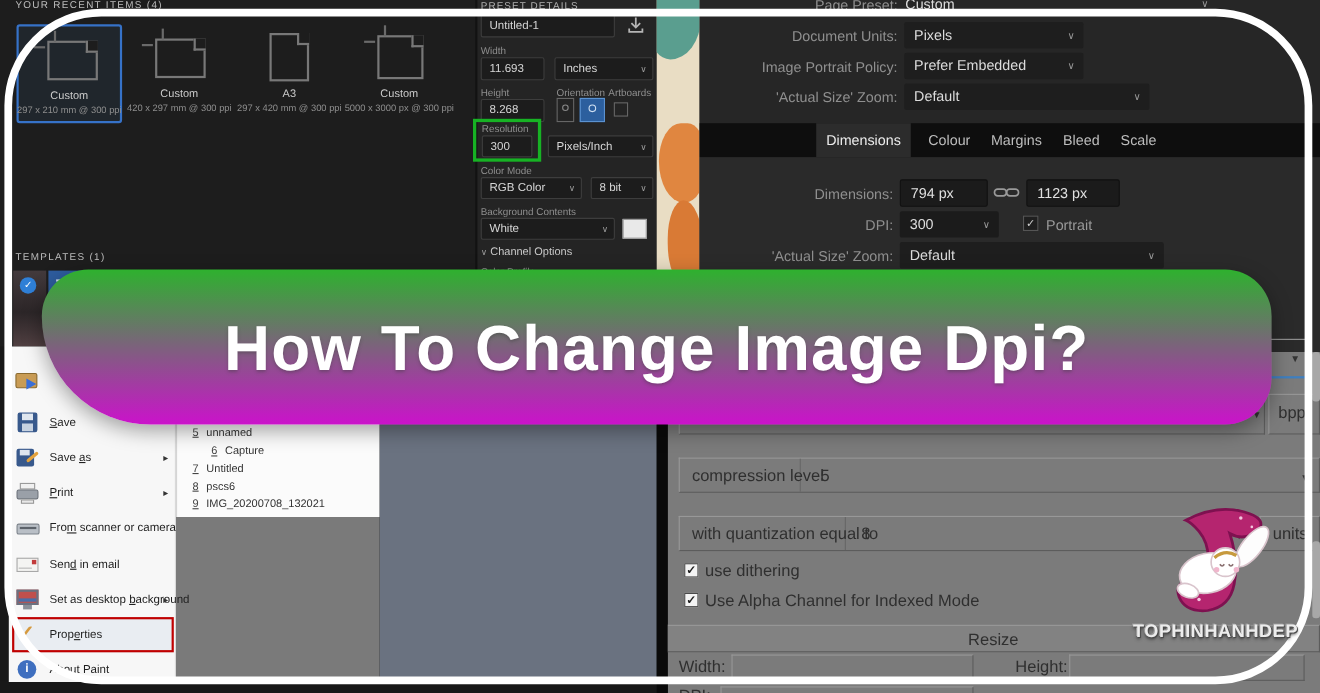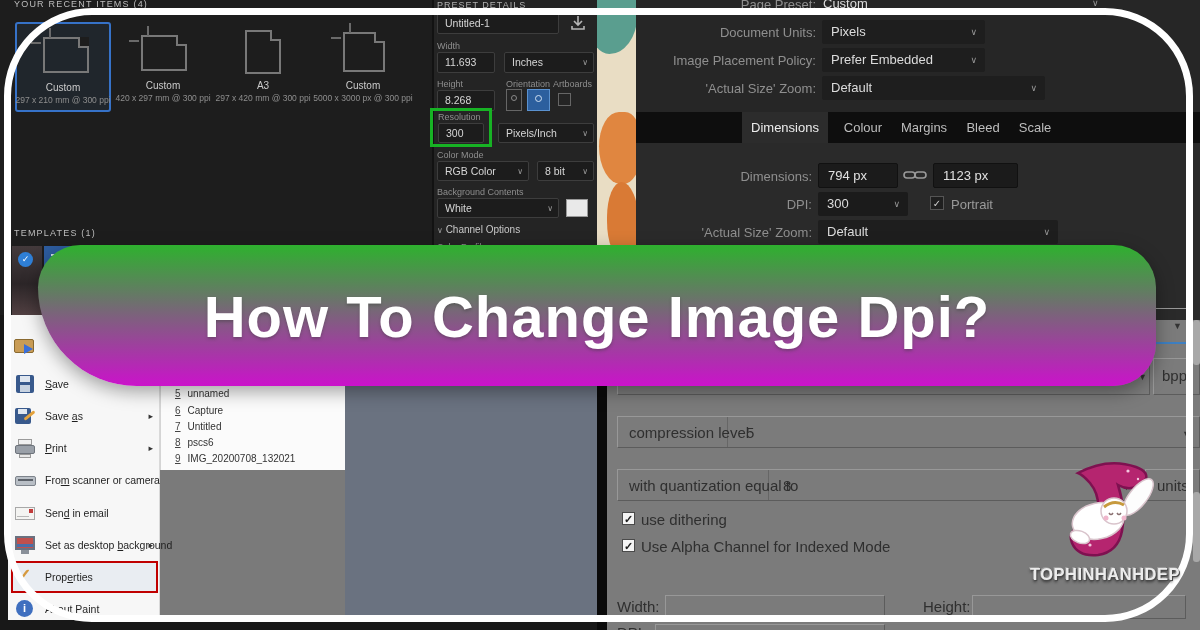--- a/index.html
+++ b/index.html
@@ -211,21 +211,21 @@
   <div class="sc-label" style="left:600px; top:-3px; width:216px;">Page Preset:</div>
   <div class="abs" style="left:823px; top:-4px; color:#dcdcdc; font-size:13px;">Custom</div>
   <div class="abs" style="left:1092px; top:-2px; color:#9a9a9a; font-size:9px;">∨</div>
 
   <div class="sc-label" style="left:600px; top:25px; width:216px;">Document Units:</div>
   <div class="sc-combo" style="left:822px; top:20px; width:163px; height:24px;">
     <span>Pixels</span>
     <span class="sc-chev">∨</span>
   </div>
 
-  <div class="sc-label" style="left:600px; top:53px; width:216px;">Image Placement Policy:</div>
+  <div class="sc-label" style="left:600px; top:53px; width:216px;">Image Portrait Policy:</div>
   <div class="sc-combo" style="left:822px; top:48px; width:163px; height:24px;">
     <span>Prefer Embedded</span>
     <span class="sc-chev">∨</span>
   </div>
 
   <div class="sc-label" style="left:600px; top:81px; width:216px;">'Actual Size' Zoom:</div>
   <div class="sc-combo" style="left:822px; top:76px; width:223px; height:24px;">
     <span>Default</span>
     <span class="sc-chev">∨</span>
   </div>
@@ -293,20 +293,23 @@
   </div>
   <div class="g-box" style="left:1145px; top:469px; width:55px; height:32px;">
     <span class="abs" style="left:11px; top:7px;">units</span>
   </div>
 
   <div class="g-check" style="left:622px; top:512px;">✓</div>
   <div class="g-label" style="left:641px; top:511px;">use dithering</div>
   <div class="g-check" style="left:622px; top:539px;">✓</div>
   <div class="g-label" style="left:641px; top:538px;">Use Alpha Channel for Indexed Mode</div>
 
+  <div class="g-box" style="left:606px; top:568px; width:594px; height:25px; background:#828282;">
+    <div class="abs" style="left:0; top:4px; width:100%; text-align:center;">Resize</div>
+  </div>
 
   <div class="g-label" style="left:617px; top:598px;">Width:</div>
   <div class="g-box" style="left:665px; top:595px; width:220px; height:24px;"></div>
   <div class="g-label" style="left:923px; top:598px;">Height:</div>
   <div class="g-box" style="left:972px; top:595px; width:214px; height:24px;"></div>
   <div class="g-label" style="left:617px; top:624px;">DPI:</div>
   <div class="g-box" style="left:655px; top:624px; width:230px; height:10px;"></div>
 
   <div class="nub" style="left:1193px; top:320px; height:45px;"></div>
   <div class="nub" style="left:1193px; top:492px; height:70px;"></div>
@@ -381,21 +384,21 @@
     <div class="lbl"><span>Prop</span><u>e</u><span>rties</span></div>
   </div>
   <div class="menu-item" style="top:596px;">
     <div class="mi-icon">
       <div class="abs" style="left:2px; top:1px; width:17px; height:17px; border-radius:50%; background:#3f6fbf; color:#fff; font-size:11px; font-weight:bold; text-align:center; line-height:17px;">i</div>
     </div>
     <div class="lbl"><span>Abou</span><u>t</u><span> Paint</span></div>
   </div>
 
   <div class="recent-item" style="top:388px;"><span class="num">5</span><span>unnamed</span></div>
-  <div class="recent-item" style="top:405px;"><span class="num">6</span><span>Capture</span></div>
+  <div class="recent-item" style="top:405px;margin-left:17px;"><span class="num">6</span><span>Capture</span></div>
   <div class="recent-item" style="top:421px;"><span class="num">7</span><span>Untitled</span></div>
   <div class="recent-item" style="top:437px;"><span class="num">8</span><span>pscs6</span></div>
   <div class="recent-item" style="top:453px;"><span class="num">9</span><span>IMG_20200708_132021</span></div>
 
   <div class="abs frame"></div>
 
   <div class="abs banner">
     <div class="banner-title">How To Change Image Dpi?</div>
   </div>
 

